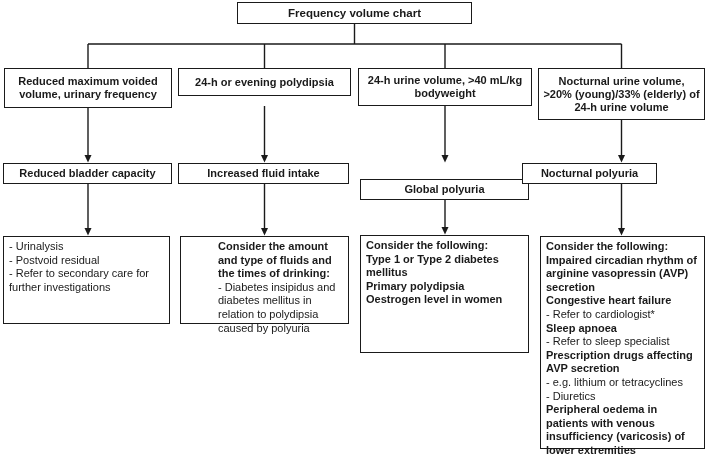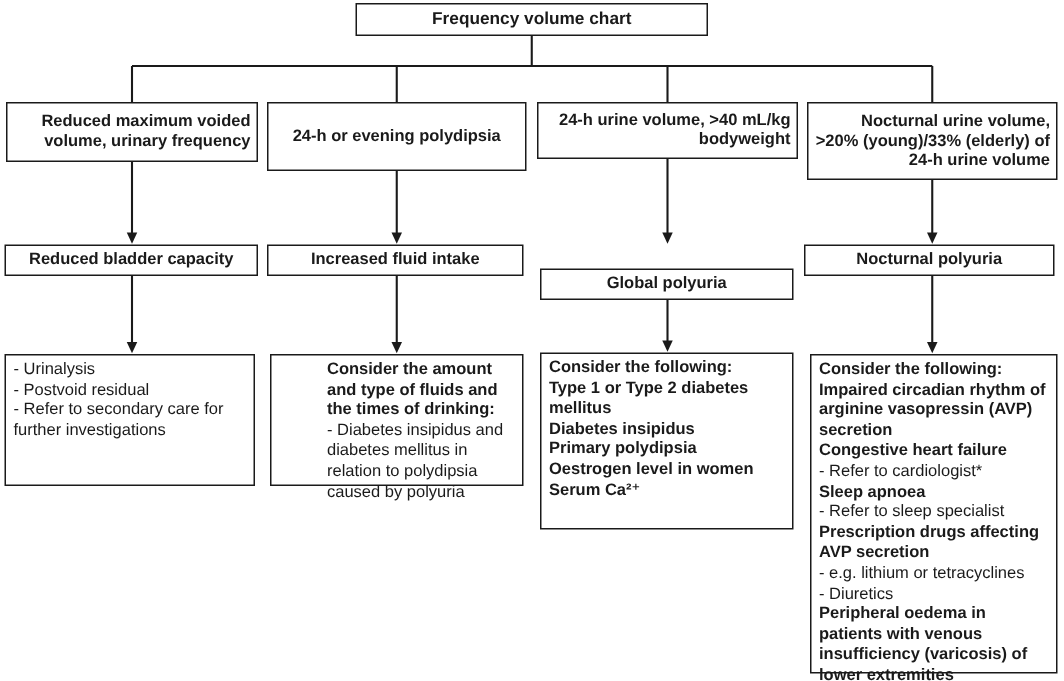--- a/index.html
+++ b/index.html
@@ -25,21 +25,21 @@
     position: absolute;
     box-sizing: border-box;
     border: 1.6px solid #1a1a1a;
     background: #ffffff;
     color: #1a1a1a;
   }
   .center-box {
     display: flex;
     align-items: center;
     justify-content: center;
-    text-align: right;
+    text-align: center;
     font-weight: bold;
     font-size: 11px;
     line-height: 13px;
     padding: 1px 4px;
   }
   .title-box {
     font-size: 11.5px;
   }
   .detail-box {
     padding: 3px 5px 2px 5px;
@@ -89,47 +89,45 @@
       <polygon points="84.5,228 91.5,228 88,235.5"></polygon>
       <polygon points="261,228 268,228 264.5,235.5"></polygon>
       <polygon points="441.5,227 448.5,227 445,234.5"></polygon>
       <polygon points="618,228 625,228 621.5,235.5"></polygon>
     </g>
   </svg>
 
   <div class="box center-box title-box" style="left:237px; top:2px; width:235px; height:22px;">Frequency volume chart</div>
 
   <div class="box center-box" style="left:4px; top:68px; width:168px; height:40px;">Reduced maximum voided volume, urinary frequency</div>
-  <div class="box center-box" style="left:178px; top:68px; width:173px; height:46px;">24-h or evening polydipsia</div>
+  <div class="box center-box" style="left:178px; top:68px; width:173px; height:28px;">24-h or evening polydipsia</div>
   <div class="box center-box" style="left:358px; top:68px; width:174px; height:38px;">24-h urine volume, &gt;40 mL/kg bodyweight</div>
   <div class="box center-box" style="left:538px; top:68px; width:167px; height:52px;">Nocturnal urine volume, &gt;20% (young)/33% (elderly) of 24-h urine volume</div>
 
   <div class="box center-box" style="left:3px; top:163px; width:169px; height:21px;">Reduced bladder capacity</div>
   <div class="box center-box" style="left:178px; top:163px; width:171px; height:21px;">Increased fluid intake</div>
   <div class="box center-box" style="left:360px; top:179px; width:169px; height:21px;">Global polyuria</div>
-  <div class="box center-box" style="left:536px; top:163px; width:167px; height:21px;">Nocturnal polyuria</div>
+  <div class="box center-box" style="left:522px; top:163px; width:135px; height:21px;">Nocturnal polyuria</div>
 
   <div class="box detail-box" style="left:3px; top:236px; width:167px; height:88px;">
     <div class="dline">- Urinalysis</div>
     <div class="dline">- Postvoid residual</div>
     <div class="dline">- Refer to secondary care for further investigations</div>
   </div>
 
   <div class="box detail-box" style="left:180px; top:236px; width:169px; height:88px;padding-left:37px;">
     <div class="dline bold">Consider the amount and type of fluids and the times of drinking:</div>
     <div class="dline">- Diabetes insipidus and diabetes mellitus in relation to polydipsia caused by polyuria</div>
   </div>
 
   <div class="box detail-box" style="left:360px; top:235px; width:169px; height:118px;">
     <div class="dline bold">Consider the following:</div>
     <div class="dline bold">Type 1 or Type 2 diabetes mellitus</div>
-    <div class="dline bold">Diabetes insipidus</div>
     <div class="dline bold">Primary polydipsia</div>
     <div class="dline bold">Oestrogen level in women</div>
-    <div class="dline bold">Serum Ca²⁺</div>
   </div>
 
   <div class="box detail-box" style="left:540px; top:236px; width:165px; height:213px;">
     <div class="dline bold">Consider the following:</div>
     <div class="dline bold">Impaired circadian rhythm of arginine vasopressin (AVP) secretion</div>
     <div class="dline bold">Congestive heart failure</div>
     <div class="dline">- Refer to cardiologist*</div>
     <div class="dline bold">Sleep apnoea</div>
     <div class="dline">- Refer to sleep specialist</div>
     <div class="dline bold">Prescription drugs affecting AVP secretion</div>

